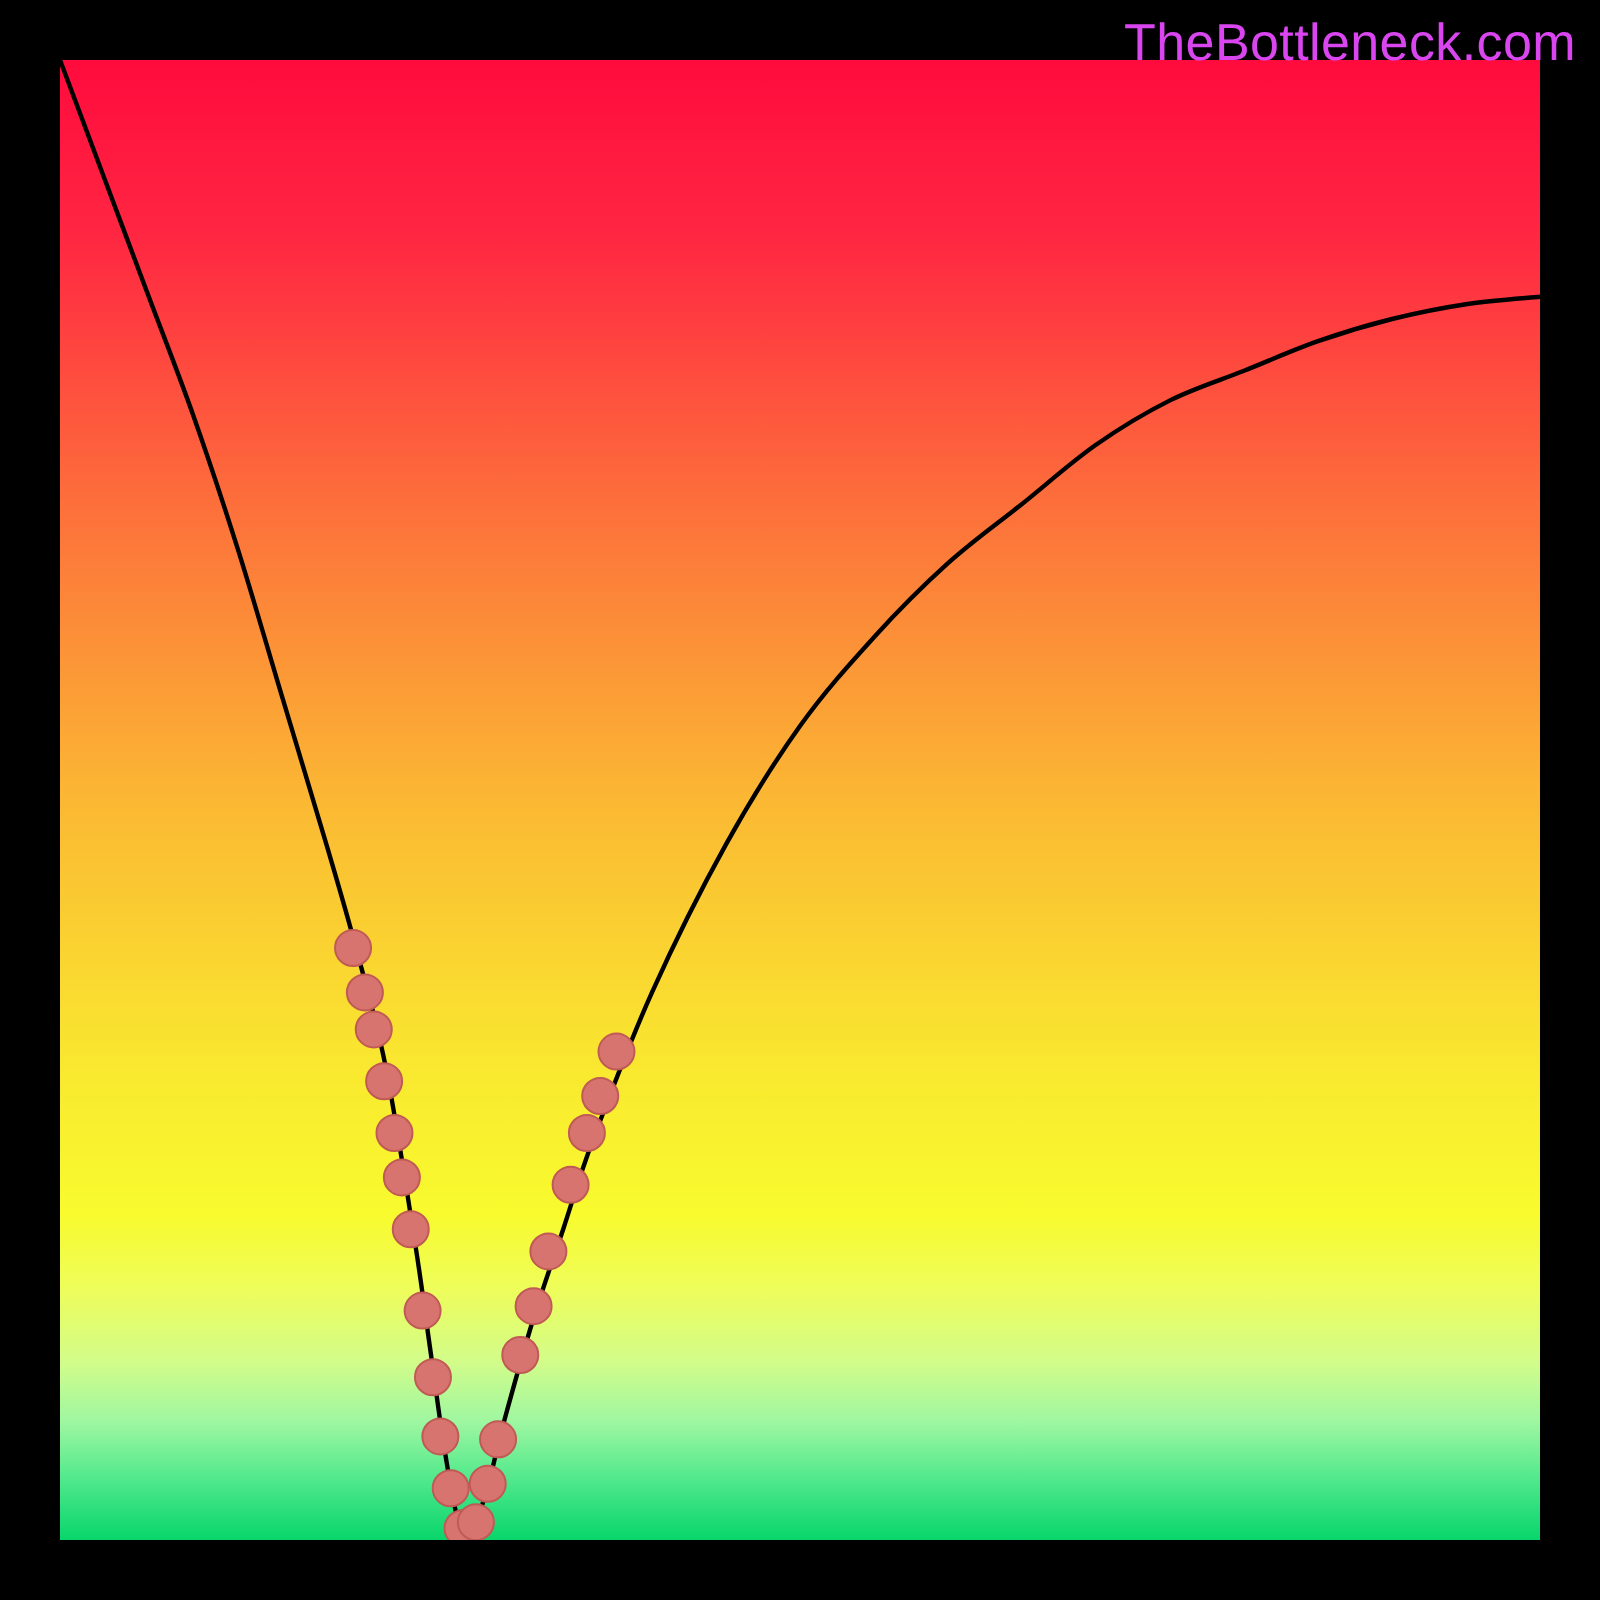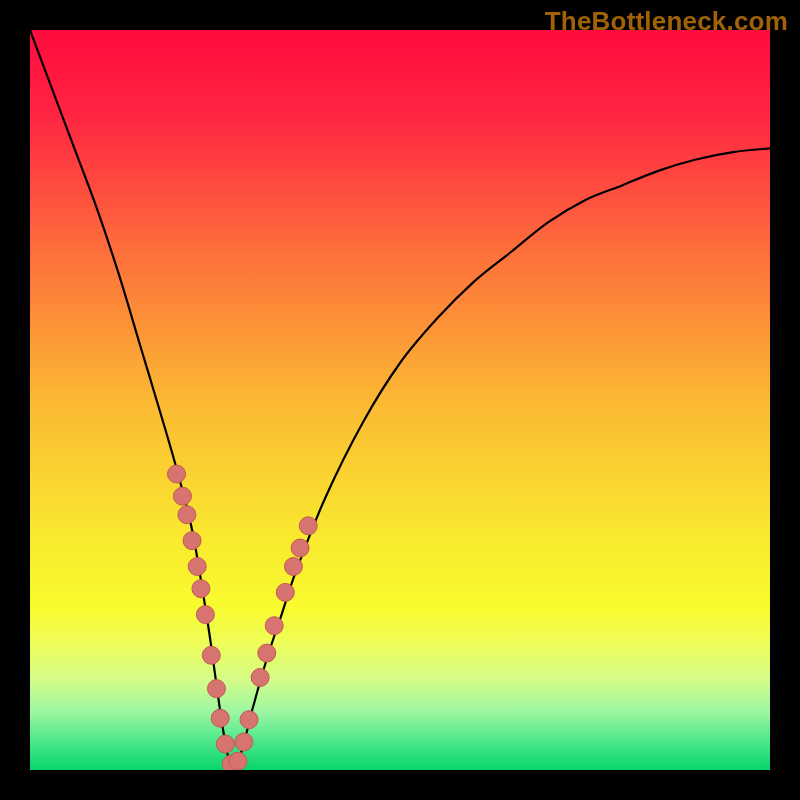--- a/index.html
+++ b/index.html
@@ -14,23 +14,23 @@
   .stage {
     position: relative;
     width: 800px;
     height: 800px;
     background: #000;
   }
   .watermark {
     position: absolute;
     top: 6px;
     right: 12px;
-    color: #a16207;
+    color: #d946ef;
     font-size: 26px;
-    font-weight: 700;
+    font-weight: 400;
     letter-spacing: 0.2px;
     z-index: 10;
   }
   .plot-area {
     position: absolute;
     left: 30px;
     top: 30px;
     width: 740px;
     height: 740px;
     overflow: hidden;

